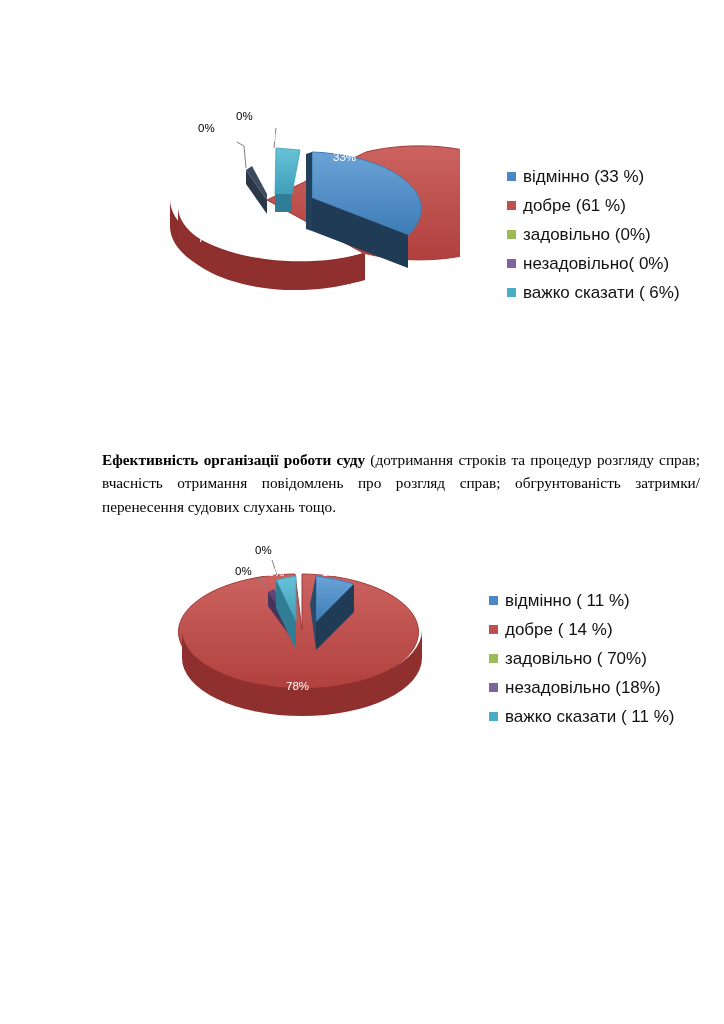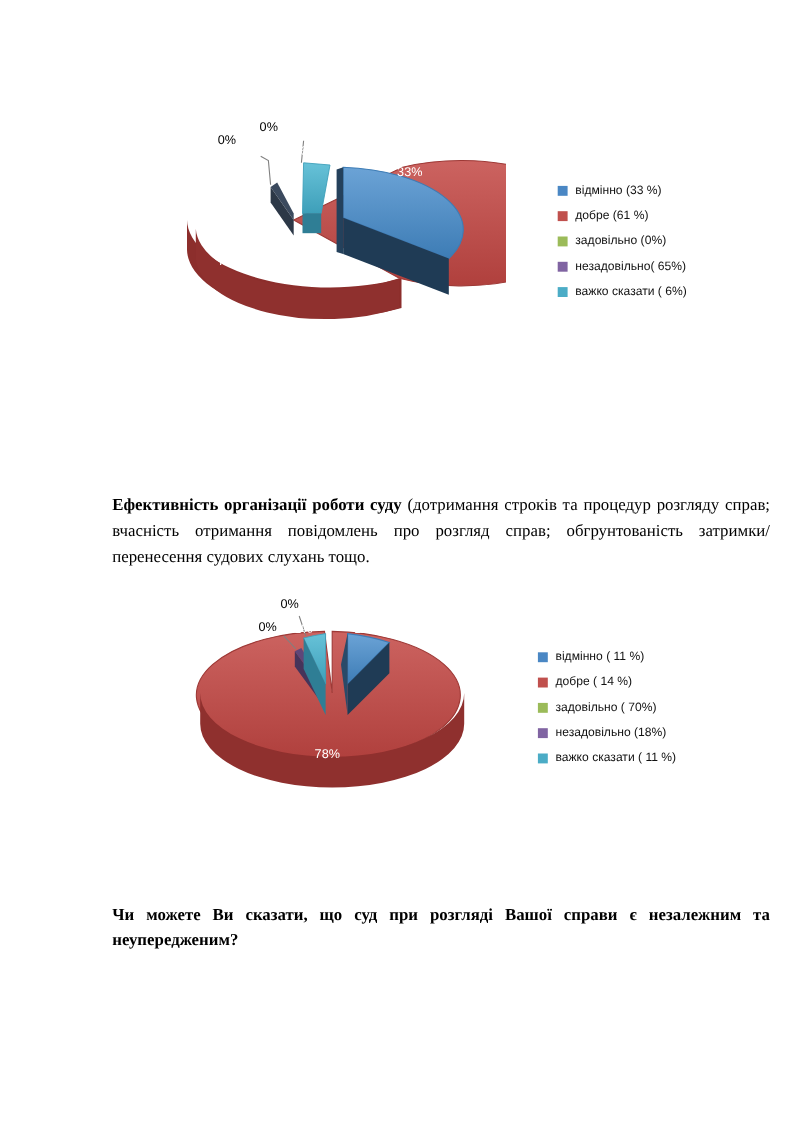--- a/index.html
+++ b/index.html
@@ -30,21 +30,21 @@
     position: relative;
     width: 420px;
     height: 220px;
     margin-left: 60px;
     display: inline-block;
     vertical-align: top;
   }
   .legend {
     position: absolute;
     font-family: "Liberation Sans", sans-serif;
-    font-size: 11px;
+    font-size: 17px;
     color: #111111;
     line-height: 1.0;
     text-align: center;
   }
   .legend-item {
     display: flex;
     align-items: center;
     margin-bottom: 12px;
     white-space: nowrap;
   }
@@ -122,40 +122,40 @@
         <path d="M172,62 L172,108 L172,141 L172,95 Z" fill="#2a4a69"></path>
         <path d="M166,64 L172,62 L172,141 L166,139 Z" fill="#24415c"></path>
 
         <path d="M106,78 L104,56 L97,52" stroke="#808080" stroke-width="1" fill="none"></path>
         <path d="M134,58 L136,38" stroke="#808080" stroke-width="1" fill="none"></path>
       </svg>
 
       <div class="slice-label dark" style="left:96px; top:20px;">0%</div>
       <div class="slice-label dark" style="left:58px; top:32px;">0%</div>
       <div class="slice-label" style="left:133px; top:42px;">6%</div>
-      <div class="slice-label" style="left:221px; top:61px;">33%</div>
+      <div class="slice-label" style="left:193px; top:61px;">33%</div>
       <div class="slice-label" style="left:58px; top:142px;">74%</div>
     </div>
 
     <div class="legend" style="left:507px; top:78px;">
       <div class="legend-item">
         <span class="legend-swatch" style="background:#4a87c4;"></span>
         <span>відмінно (33 %)</span>
       </div>
       <div class="legend-item">
         <span class="legend-swatch" style="background:#c0504d;"></span>
         <span>добре (61 %)</span>
       </div>
       <div class="legend-item">
         <span class="legend-swatch" style="background:#9bbb59;"></span>
         <span>задовільно (0%)</span>
       </div>
       <div class="legend-item">
         <span class="legend-swatch" style="background:#8064a2;"></span>
-        <span>незадовільно( 65%)</span>
+        <span>незадовільно( 0%)</span>
       </div>
       <div class="legend-item">
         <span class="legend-swatch" style="background:#4bacc6;"></span>
         <span>важко сказати  ( 6%)</span>
       </div>
     </div>
   </div>
 
   <div class="para" style="top:418px;margin-top:30px;">
     <b>Ефективність організації роботи суду</b><span> (дотримання строків та процедур розгляду справ; вчасність отримання повідомлень про розгляд справ; обгрунтованість затримки/перенесення судових слухань тощо.</span>
@@ -221,17 +221,14 @@
         <span class="legend-swatch" style="background:#8064a2;"></span>
         <span>незадовільно (18%)</span>
       </div>
       <div class="legend-item">
         <span class="legend-swatch" style="background:#4bacc6;"></span>
         <span>важко сказати ( 11 %)</span>
       </div>
     </div>
   </div>
 
-  <div class="para" style="top:820px;">
-    <b>Чи можете Ви сказати, що суд при розгляді Вашої справи є незалежним та неупередженим?</b>
-  </div>
 
 </div>
 
 </body></html>

